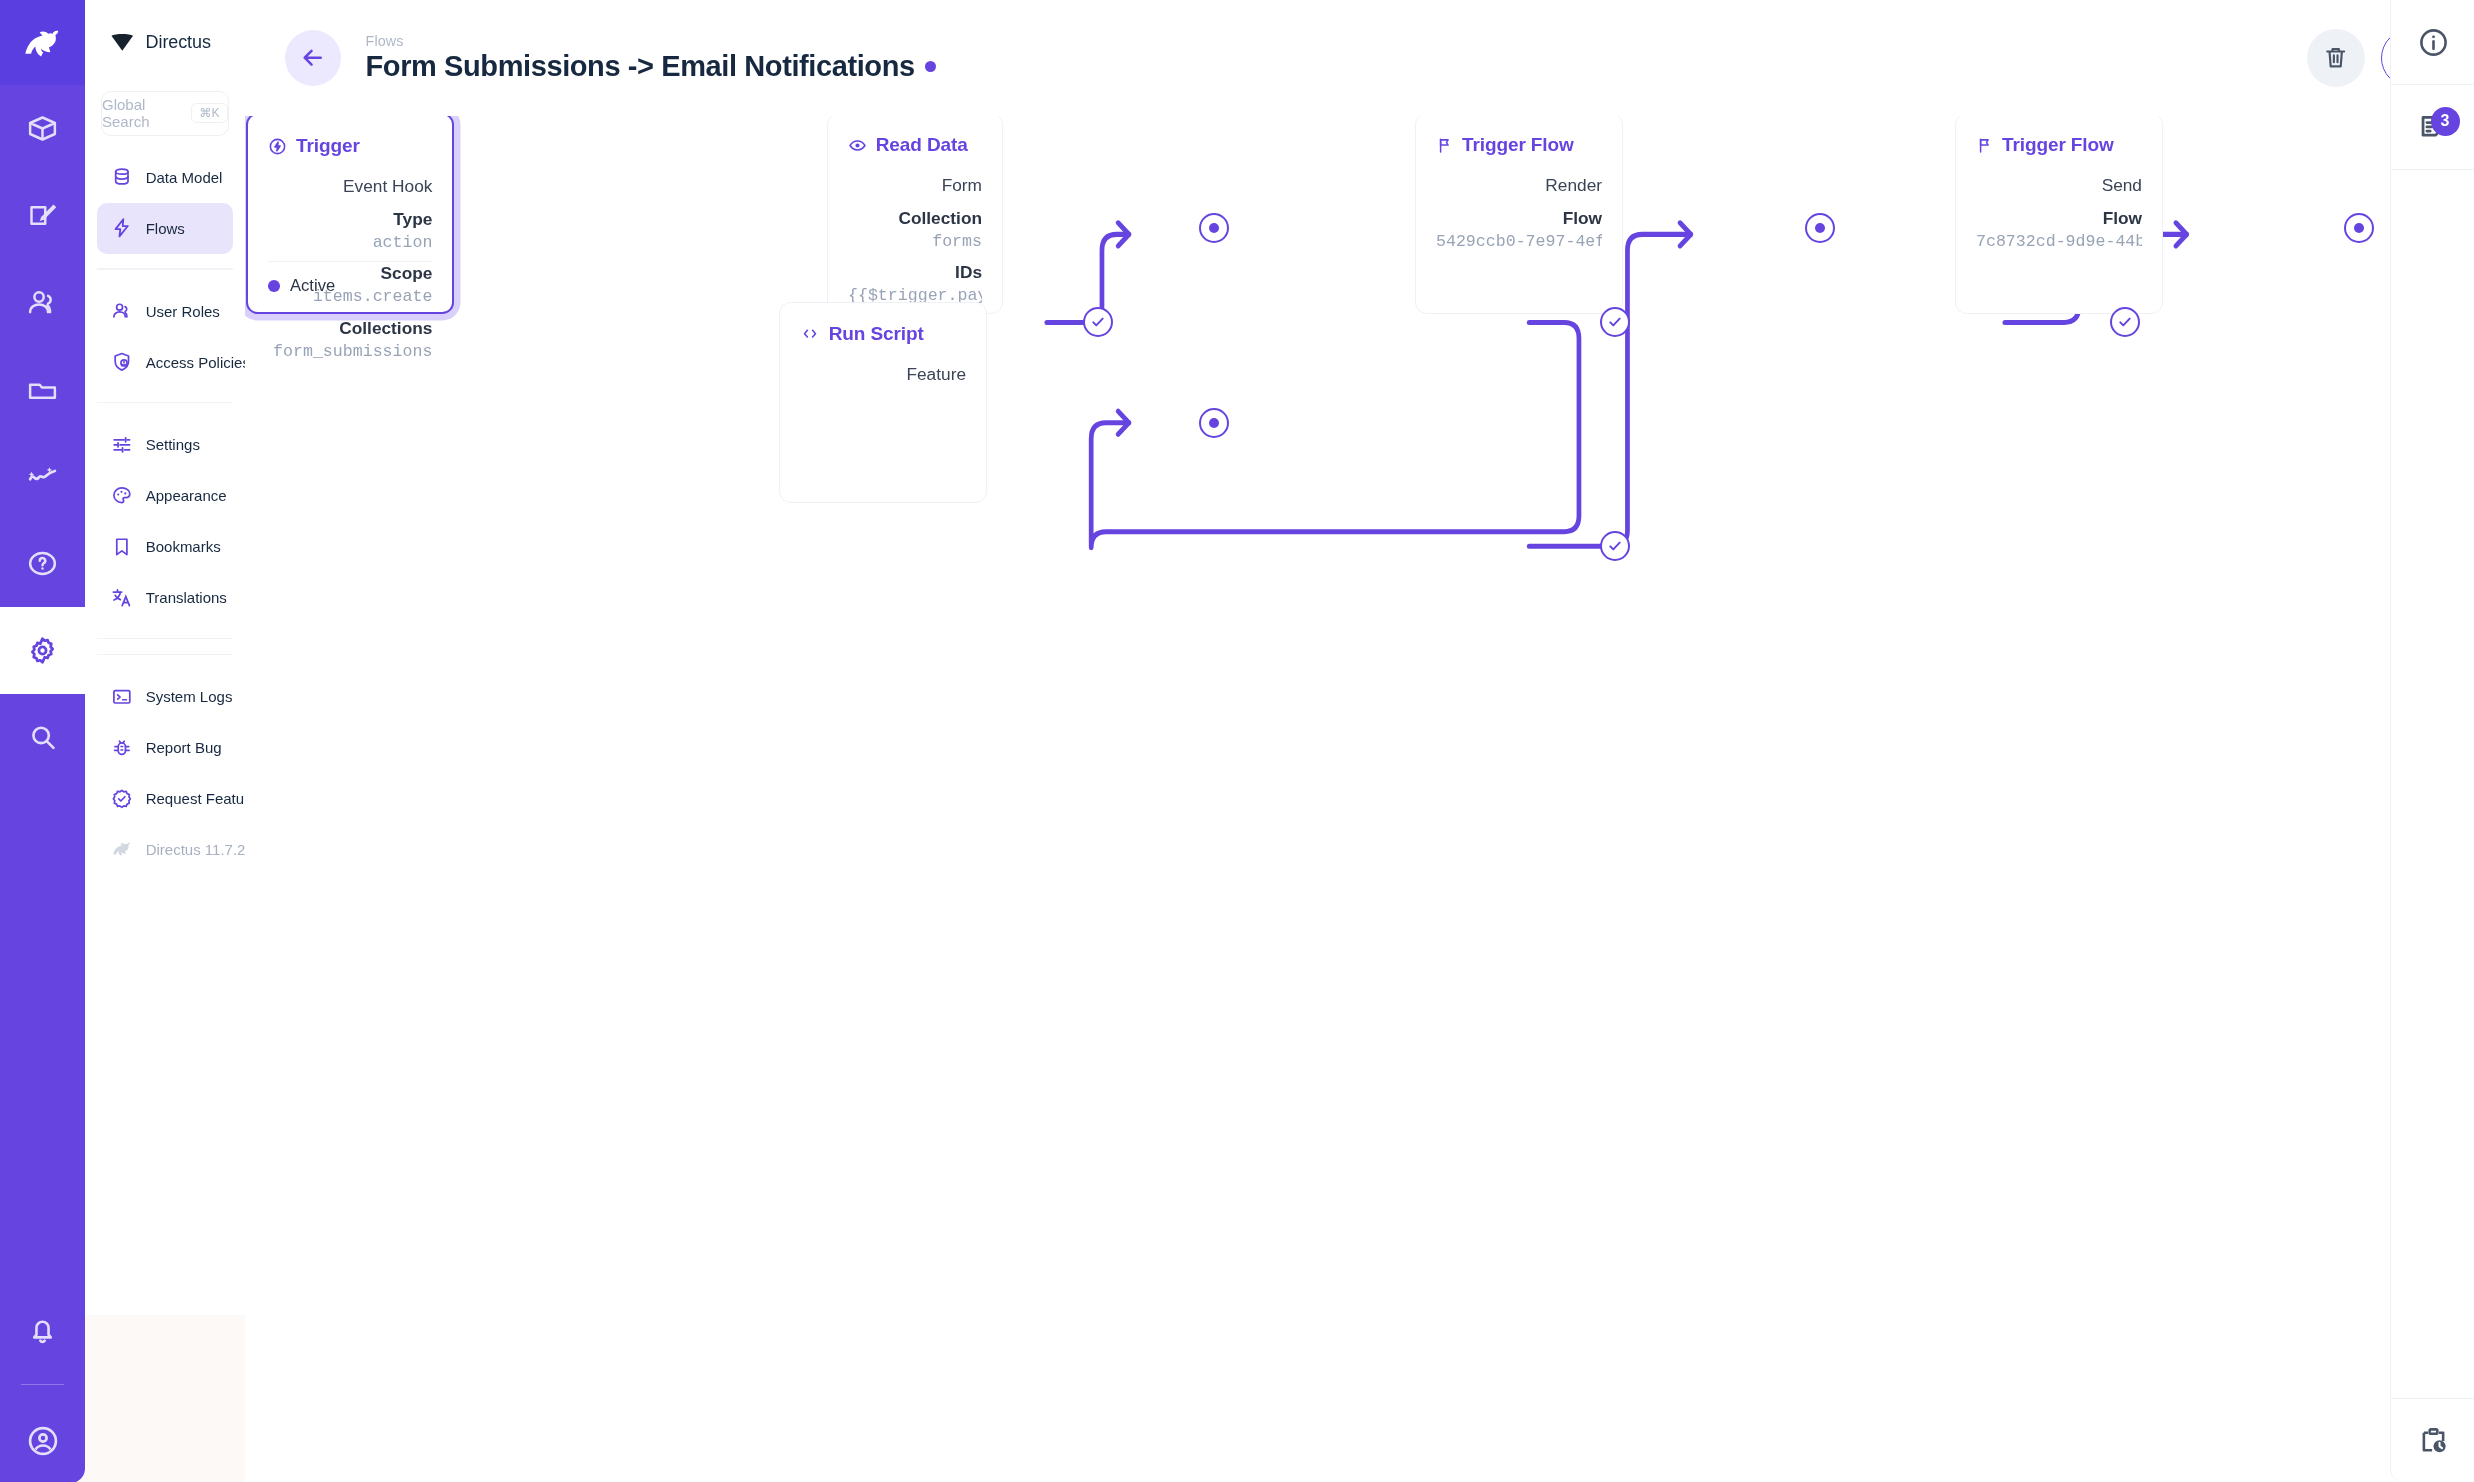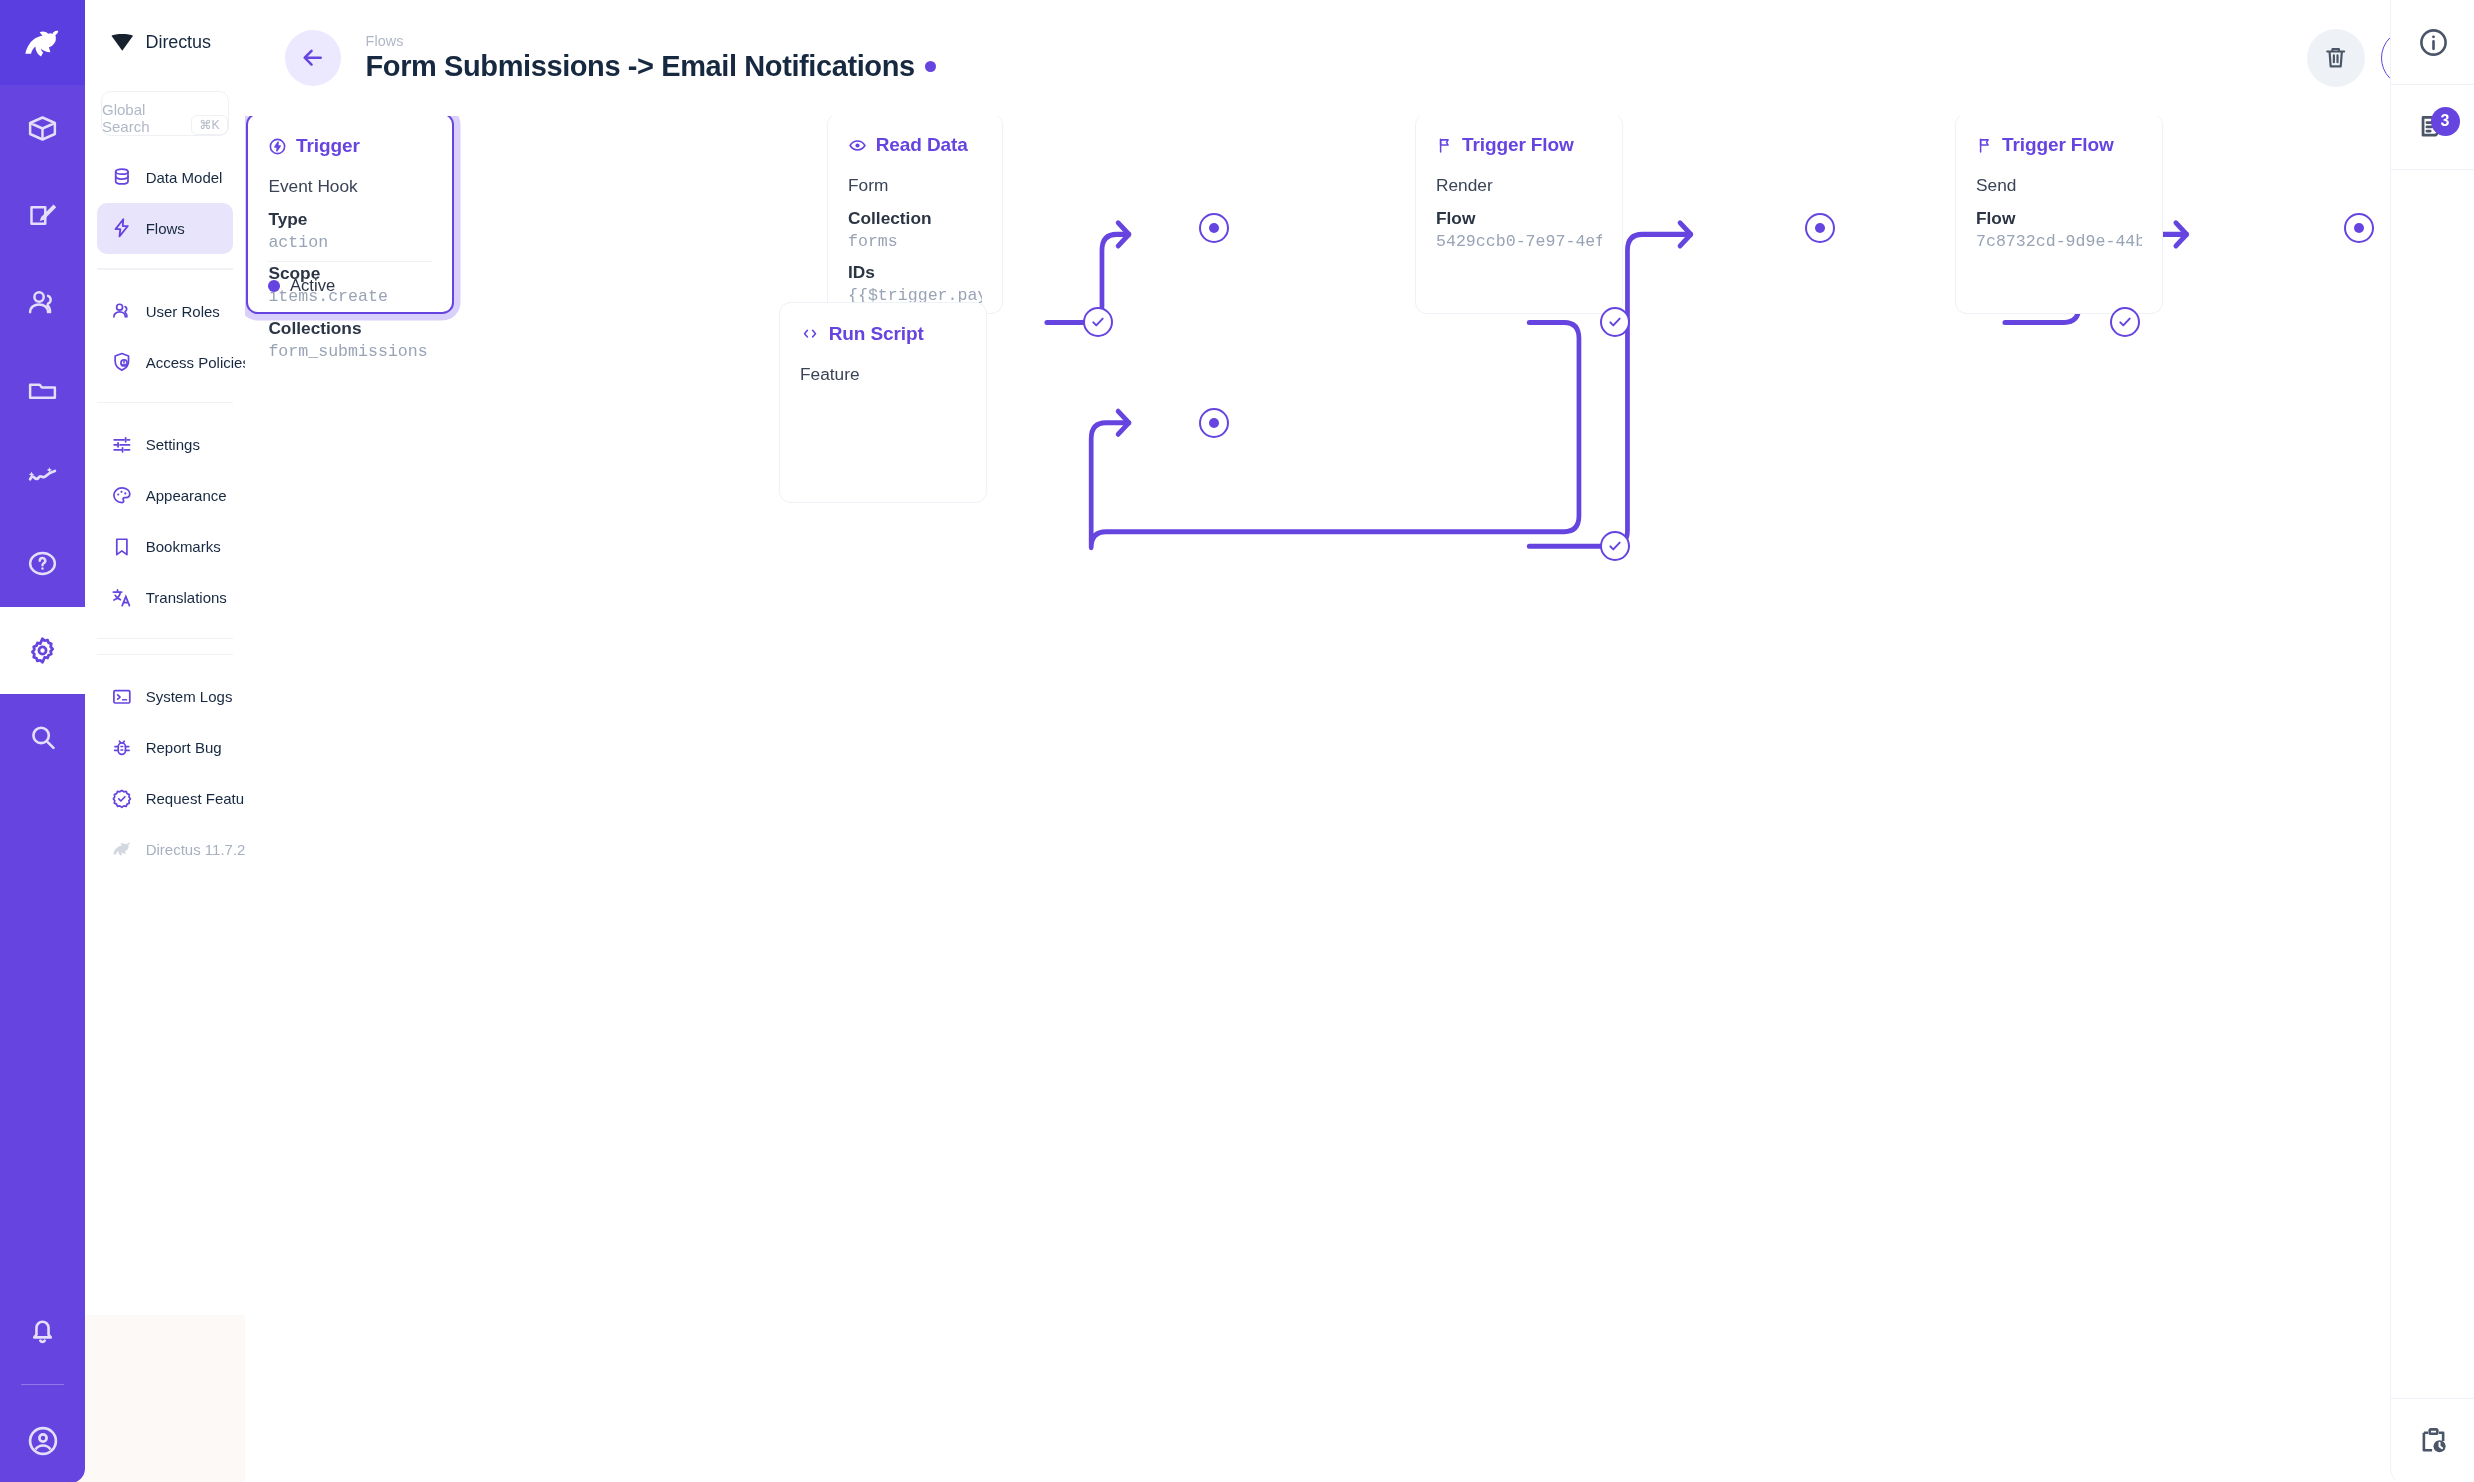--- a/index.html
+++ b/index.html
@@ -41,21 +41,21 @@
   }
   .brand {
     display:flex; align-items:center; gap:11.6px;
     height:85px; padding:0 0 0 24.5px;
   }
   .brand-name { font-size:18px; color:#172940; letter-spacing:-0.1px; }
 
   .search-wrap { padding:5.8px 16px 0 16px; }
   .search-box {
     height:45px; border:1.4px solid #eef0f4; border-radius:10px;
-    display:flex; align-items:flex-end; justify-content:center; gap:0;
+    display:flex; align-items:center; justify-content:center; gap:0;
     background:#fff; cursor:text;
   }
   .search-ph { color:#b0b8c8; font-size:15px; }
   .kbd {
     border:1.4px solid #eef0f4; border-radius:5.8px; color:#b0b8c8;
     font-size:12.3px; padding:2.9px 7.2px; line-height:1;
   }
 
   .nav-group { padding:16px 11.6px 0 11.6px; }
   .nav-sep { height:1.4px; background:#f0f2f6; margin:14.4px 11.6px 0 11.6px; }
@@ -104,21 +104,21 @@
   .act-btn.outline { border:1.4px solid #6644e0; background:#fff; }
 
   
   .flow {
     position:absolute; left:0; top:116px; right:0; bottom:0; overflow:hidden;
   }
   .flow svg.edges { position:absolute; left:0; top:0; width:100%; height:100%; }
 
   .card {
     position:absolute; background:#ffffff; border:1.4px solid #eef1f6;
-    border-radius:11.6px; padding:20px 20px 0 20px;
+    border-radius:11.6px; padding:20px 20px 0 20px;text-align:right;
   }
   .card.selected {
     border:2.2px solid #6644e0; box-shadow:0 0 0 6.5px #d9d0fb;
   }
   .card-title {
     display:flex; align-items:center; gap:8.7px;
     color:#6644e0; font-size:19px; font-weight:700; letter-spacing:-0.1px;
     margin-bottom:19px;
   }
   .card-op { font-size:17.3px; color:#3a4456; margin-bottom:7.2px; }

